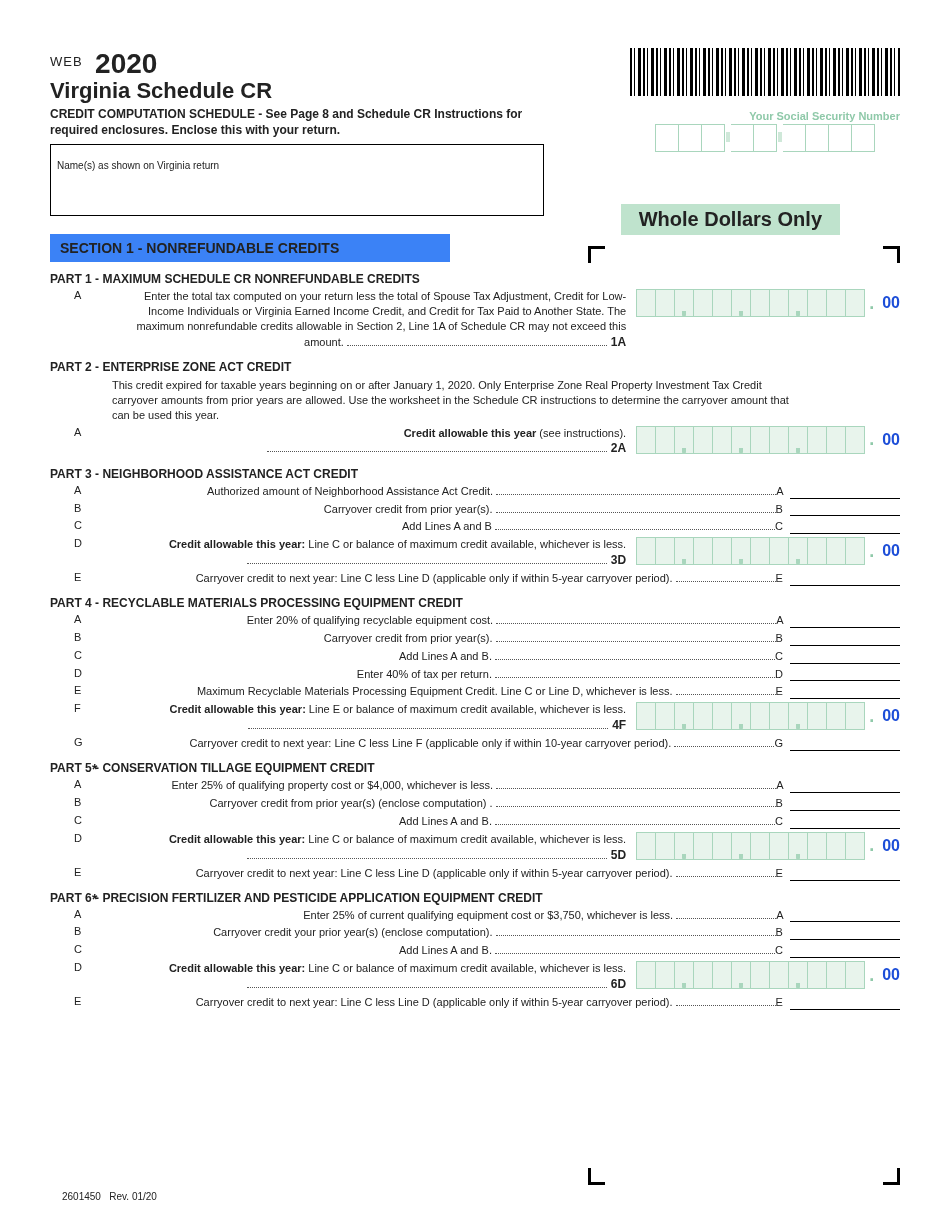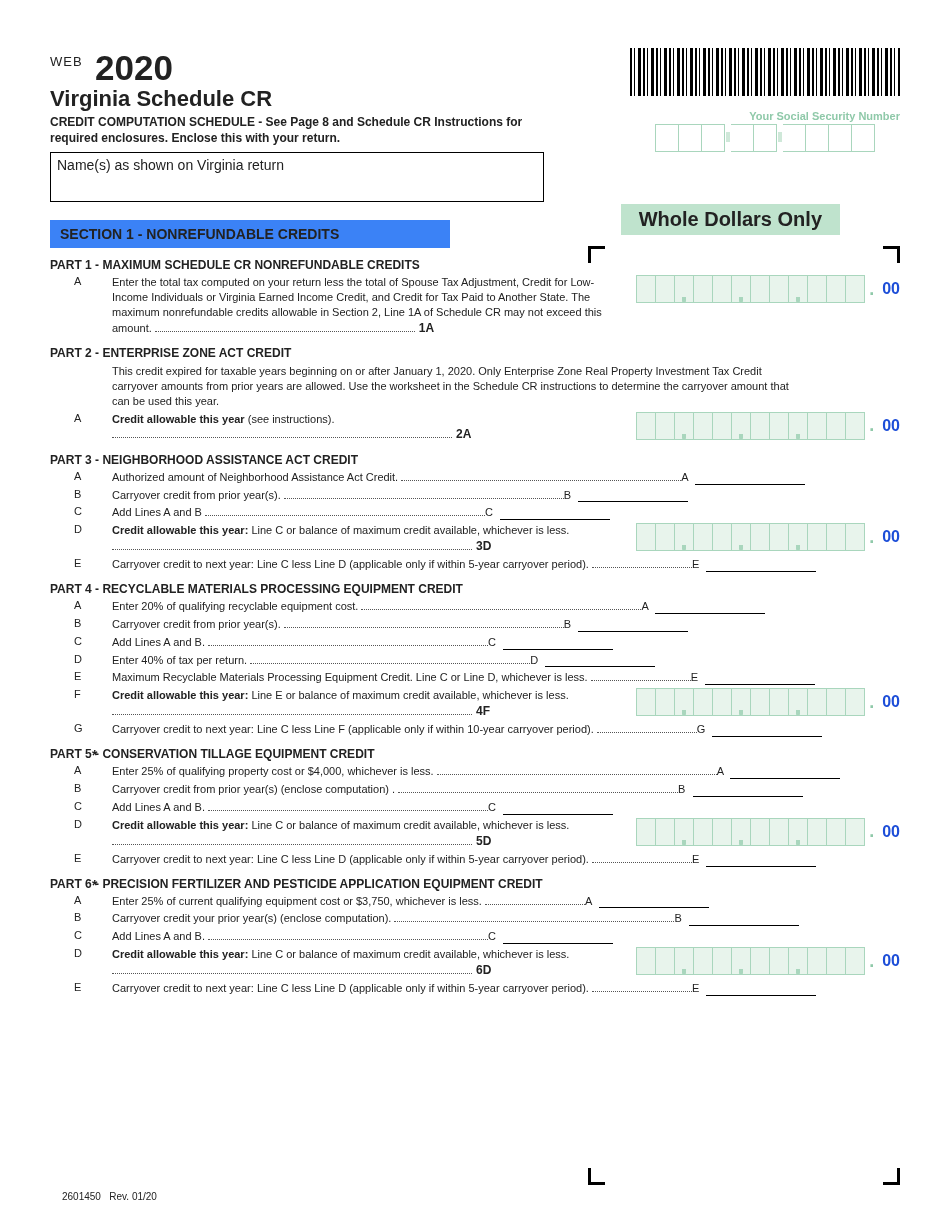--- a/index.html
+++ b/index.html
@@ -1,38 +1,38 @@
 <!DOCTYPE html>
 <html><head>
 <meta charset="utf-8">
 <style>
   body { margin:0; padding:0; font-family: Arial, Helvetica, sans-serif; background:#fff; color:#222; }
   .page { width:950px; height:1230px; position:relative; box-sizing:border-box; padding:48px 50px 0 50px; }
   .header { display:flex; }
   .hleft { flex:1; }
   .web { font-size:13px; letter-spacing:1px; display:inline-block; vertical-align:top; margin-right:8px; margin-top:6px;}
-  .year { font-size:35px; font-weight:bold; display:inline; }
+  .year { font-size:28px; font-weight:bold; display:inline; }
   .title { font-size:22px; font-weight:bold; margin-top:-2px;}
   .sub { font-size:12px; font-weight:bold; max-width:500px; line-height:1.35; margin-top:2px;}
   .barcode { width:270px; height:48px; background:repeating-linear-gradient(90deg,#000 0 2px,#fff 2px 4px,#000 4px 5px,#fff 5px 8px,#000 8px 11px,#fff 11px 13px); margin-left:auto;}
   .ssn-wrap { margin-top:14px; text-align:right; width:270px; margin-left:auto;}
   .ssn-label { color:#8fc9a9; font-weight:bold; font-size:11px; margin-bottom:2px;}
   .ssn-boxes { display:flex; justify-content:center; gap:0;}
   .ssn-boxes span { width:22px; height:26px; border:1px solid #a9d6bd; border-left:none; display:inline-block;}
   .ssn-boxes span:first-child { border-left:1px solid #a9d6bd;}
   .ssn-sep { width:6px !important; border:none !important; position:relative;}
   .ssn-sep::after{ content:""; position:absolute; left:1px; top:8px; width:4px; height:10px; background:#cfe8d9;}
-  .names-box { border:1px solid #000; width:480px; height:40px; padding:4px 6px; font-size:14px; margin-top:6px;}
+  .names-box { border:1px solid #000; width:480px; height:40px; padding:15px 6px; font-size:10px; margin-top:6px;}
   .section-bar { background:#3b82f6; padding:6px 10px; font-weight:bold; font-size:14px; margin-top:18px; width:380px;}
   .wdo { background:#bfe3cd; font-size:20px; font-weight:bold; padding:4px 18px; position:absolute; right:110px; top:204px;}
   .part-h { font-weight:bold; font-size:12px; margin-top:10px; }
   .star { position:absolute; left:42px; font-weight:bold; font-size:14px;}
   .row { display:flex; font-size:11px; margin-top:3px; align-items:flex-start;}
   .rlabel { width:38px; padding-left:24px;}
-  .rtext { flex:1; line-height:1.35;}
+  .rtext { flex:1; line-height:1.35;text-align:right;}
   .rtext b { font-weight:bold;}
   .tag { font-weight:bold; font-size:12px; margin-left:4px; white-space:nowrap;}
   .underline { border-bottom:1px solid #000; display:inline-block; width:110px; height:11px; vertical-align:bottom; margin-left:4px;}
   .amount-box { display:flex; align-items:center; margin-left:10px;}
   .cells { display:flex;}
   .cells span { width:18px; height:26px; border:1px solid #a9d6bd; border-left:none; background:#e8f4ec; display:inline-block; position:relative;}
   .cells span:first-child{ border-left:1px solid #a9d6bd;}
   .cells span.comma::after{ content:""; position:absolute; bottom:-1px; left:7px; width:4px; height:6px; background:#a9d6bd; border-radius:0 0 3px 3px;}
   .cents { color:#1d4ed8; font-weight:bold; font-size:16px; margin-left:6px;}
   .dot { color:#8fc9a9; font-weight:bold; font-size:18px; margin:0 2px 0 4px;}

